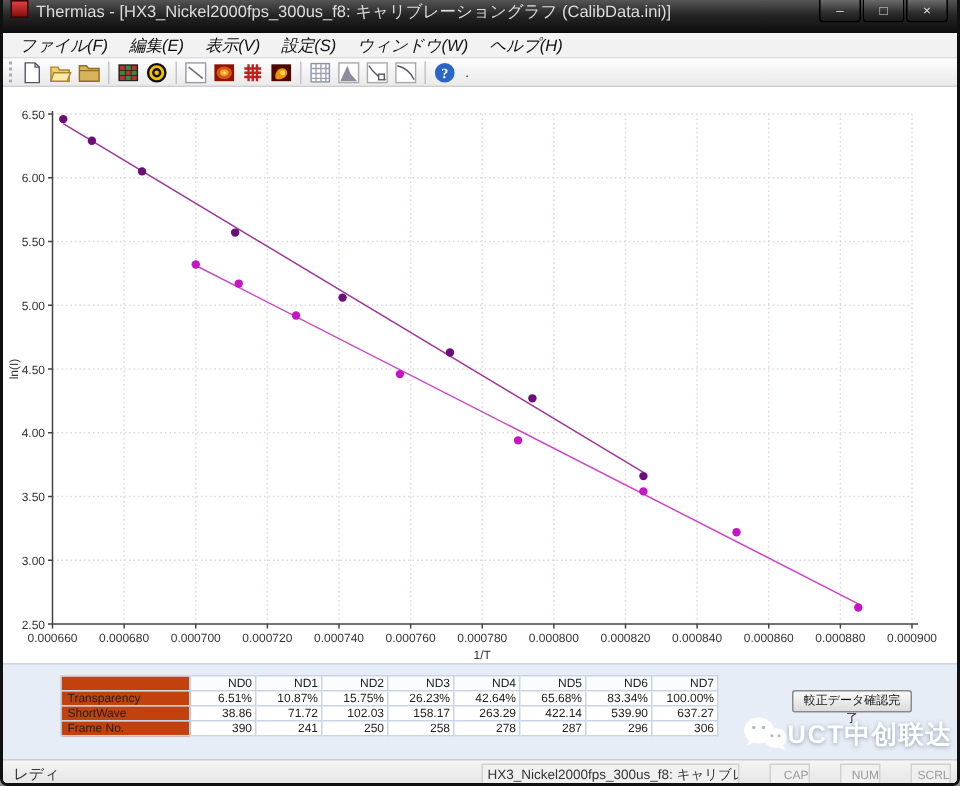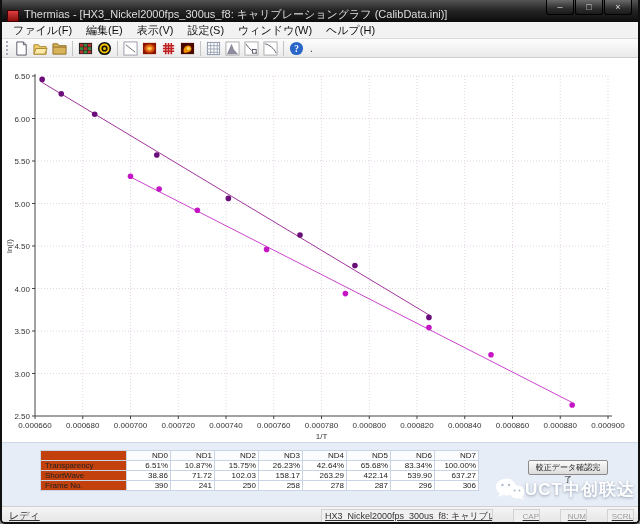--- a/index.html
+++ b/index.html
@@ -6,41 +6,41 @@
   *{box-sizing:border-box;}
   .window{
     position:relative;width:640px;height:524px;
     font-family:"Liberation Sans",sans-serif;
     background:#F0F0F0;
     border:2px solid #101010;border-top:none;
     border-radius:0 0 5px 5px;overflow:hidden;
   }
   
   .titlebar{
-    height:22px;display:flex;align-items:flex-end;
+    height:22px;display:flex;align-items:flex-start;
     background:linear-gradient(#555 0%,#262626 45%,#0c0c0c 100%);
     color:#ddd;font-size:11px;padding-left:5px;white-space:nowrap;
   }
   .app-icon{width:12px;height:12px;background:linear-gradient(#e04040,#8a0d0d);
     border:1px solid #400;margin-right:5px;flex:0 0 auto;}
   .title-text{overflow:hidden;text-overflow:ellipsis;flex:1;}
   .winbtns{display:flex;margin:0 6px 4px 0;align-self:flex-start;}
   .winbtn{
     width:28px;height:15px;border:1px solid #000;border-top:none;
     background:linear-gradient(#6a6a6a,#2e2e2e 60%,#1a1a1a);
     color:#ddd;font-size:9px;line-height:14px;text-align:center;
     border-radius:0 0 3px 3px;margin-left:1px;cursor:default;
   }
   
   .menubar{
     height:17px;display:flex;align-items:center;
     background:#F2F2F2;border-bottom:1px solid #DBDBDB;
     font-size:11px;color:#111;padding-left:4px;
   }
-  .menu-item{padding:18px 7px;}
+  .menu-item{padding:18px 7px;font-style:italic;}
   
   .toolbar{
     height:19px;display:flex;align-items:center;
     background:linear-gradient(#FDFDFD,#EAEAEA);
     border-bottom:1px solid #CFCFCF;padding-left:3px;
   }
   .tb-grip{width:3px;height:14px;border-left:2px dotted #AAB;margin:0 3px 0 1px;}
   .tool-btn{width:19px;height:18px;display:flex;align-items:center;justify-content:center;border:1px solid transparent;border-radius:2px;}
   .tool-btn svg{width:15px;height:15px;display:block;}
   .tb-sep{width:1px;height:15px;background:#C4C4C4;margin:0 3px;}
@@ -63,21 +63,21 @@
   
   .watermark{
     position:absolute;right:3px;top:477px;z-index:6;display:flex;align-items:center;gap:0;
     color:#fff;font-weight:bold;font-size:17px;letter-spacing:1px;
     text-shadow:0 1px 3px rgba(40,60,90,.45);pointer-events:none;
   }
   
   .statusbar{
     height:18px;display:flex;align-items:center;
     background:linear-gradient(#F5F5F5,#E4E4E4);
-    border-top:1px solid #CFCFCF;font-size:10px;color:#333;padding:0 4px;text-decoration:underline;
+    border-top:1px solid #CFCFCF;font-size:10px;color:#333;padding:0 4px;
   }
   .sb-ready{flex:1;padding-left:3px;}
   .sb-doc{width:172px;height:14px;line-height:13px;font-size:9px;border:1px solid #D2D2D2;
     background:#F0F0F0;padding:0 3px;white-space:nowrap;overflow:hidden;}
   .sb-ind{width:27px;height:14px;line-height:13px;font-size:8px;text-align:right;
     border:1px solid #D2D2D2;margin-left:20px;color:#9a9a9a;background:#F0F0F0;}
 </style>
 </head>
 <body>
 

